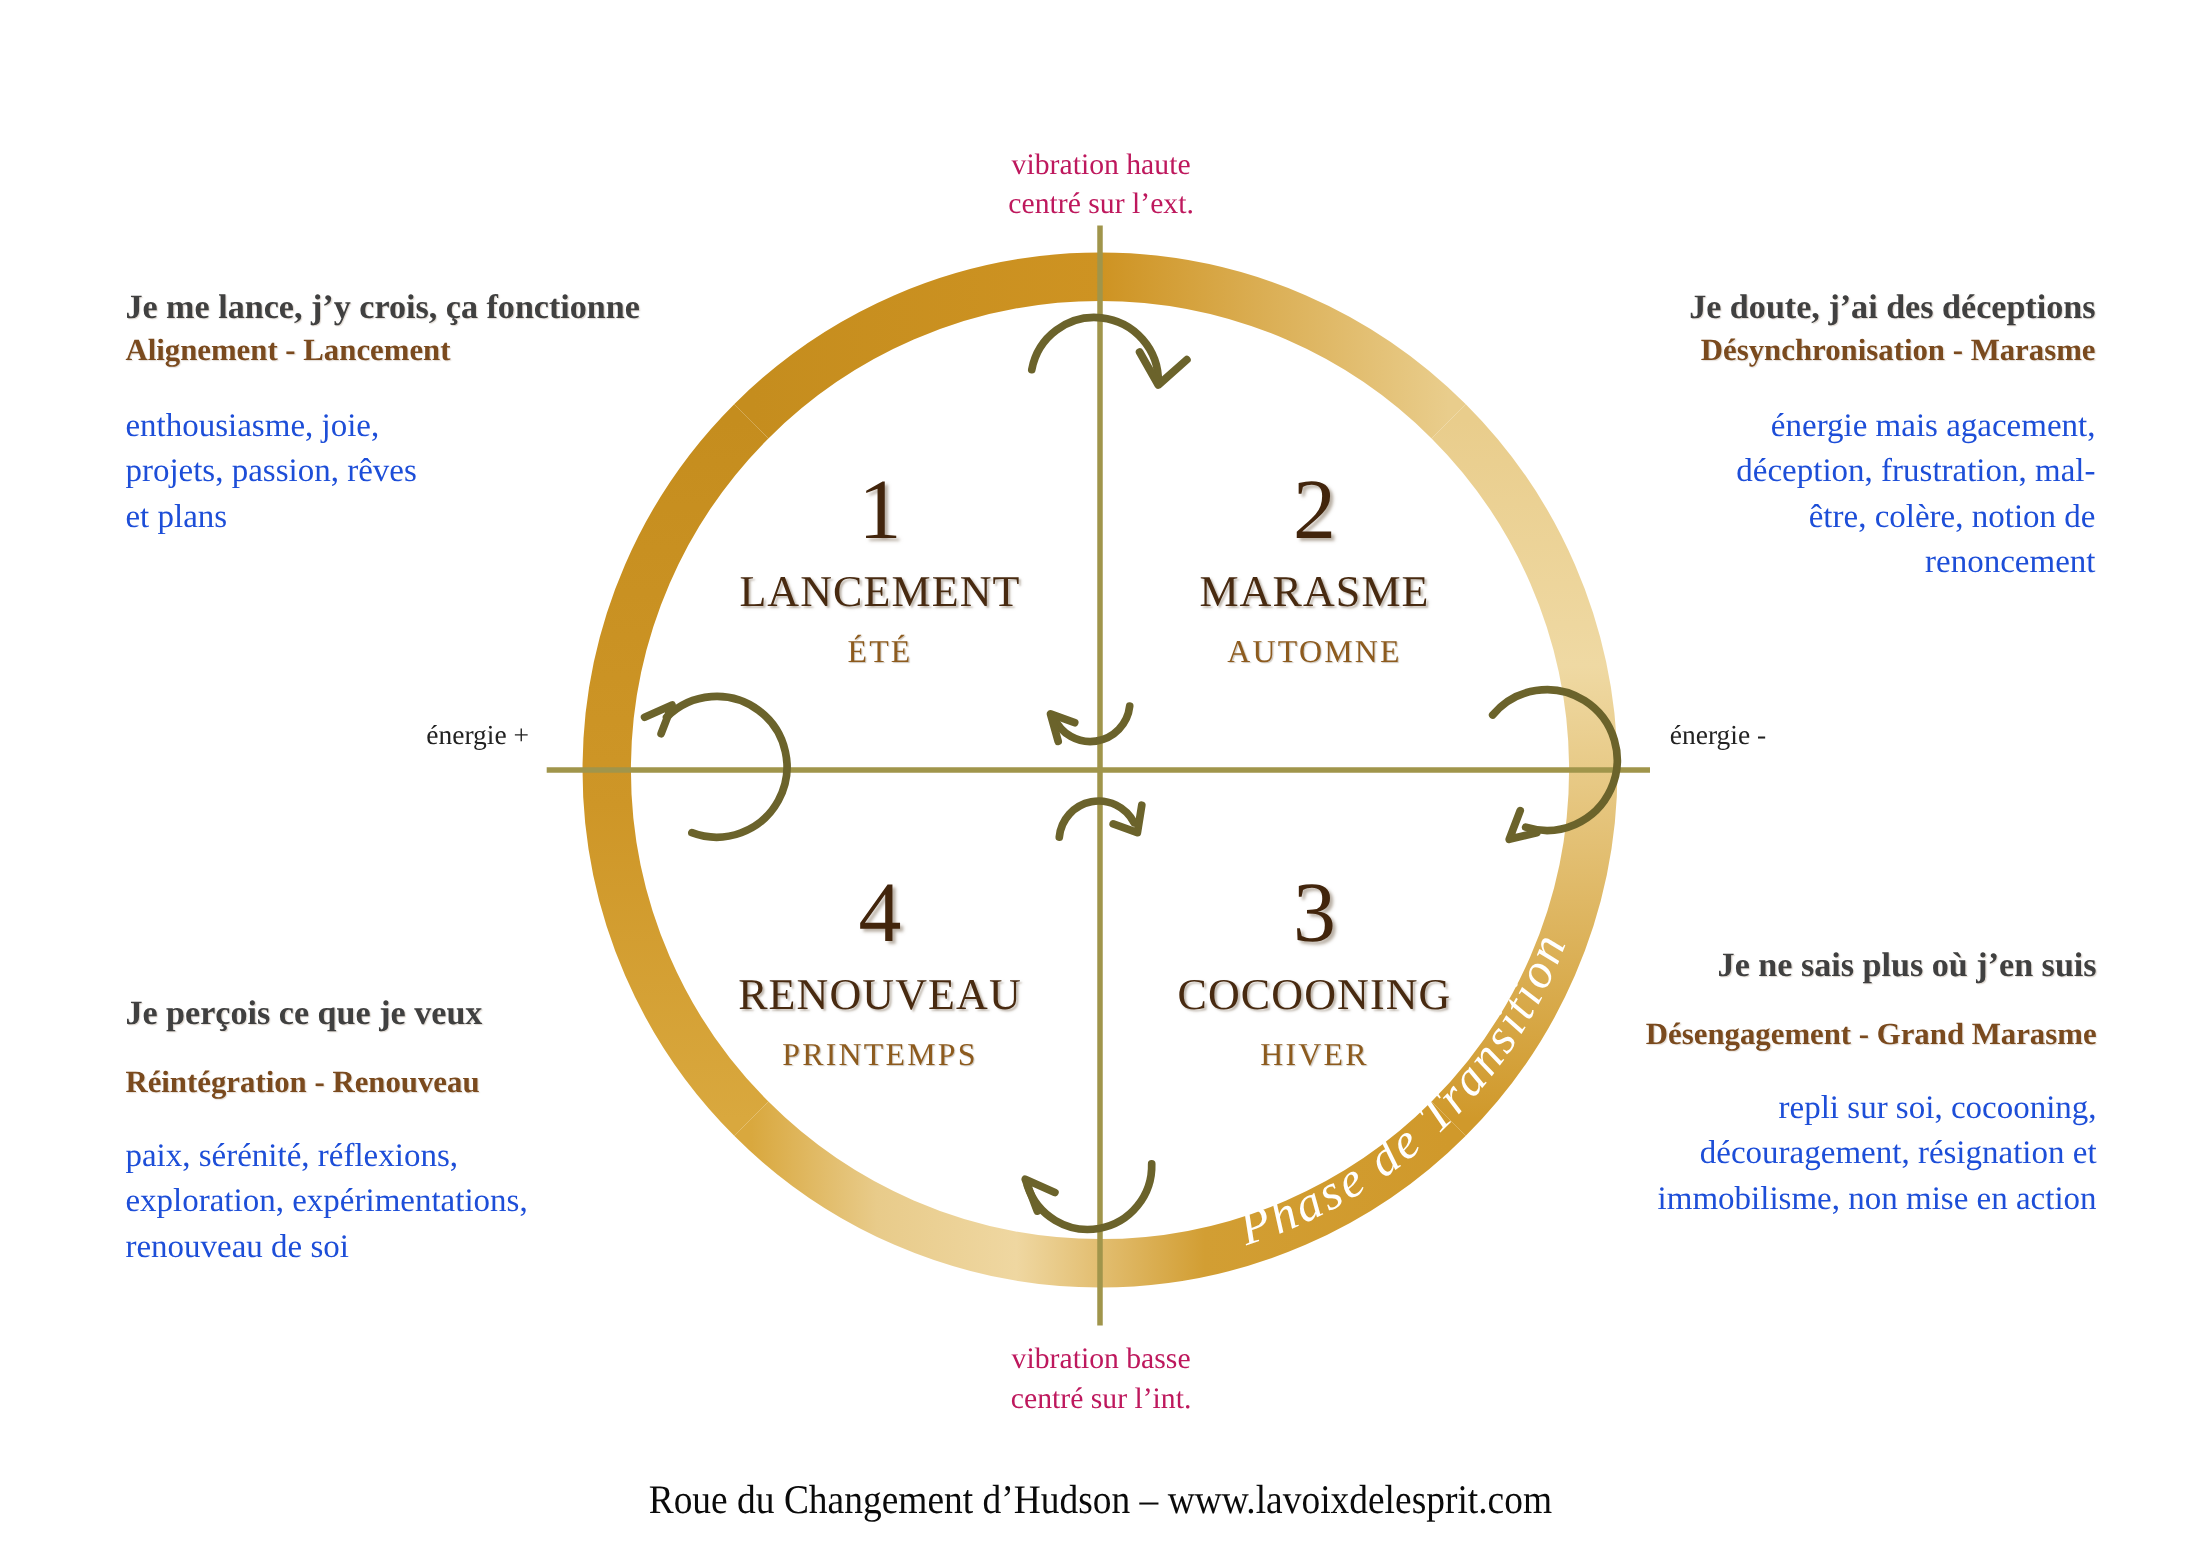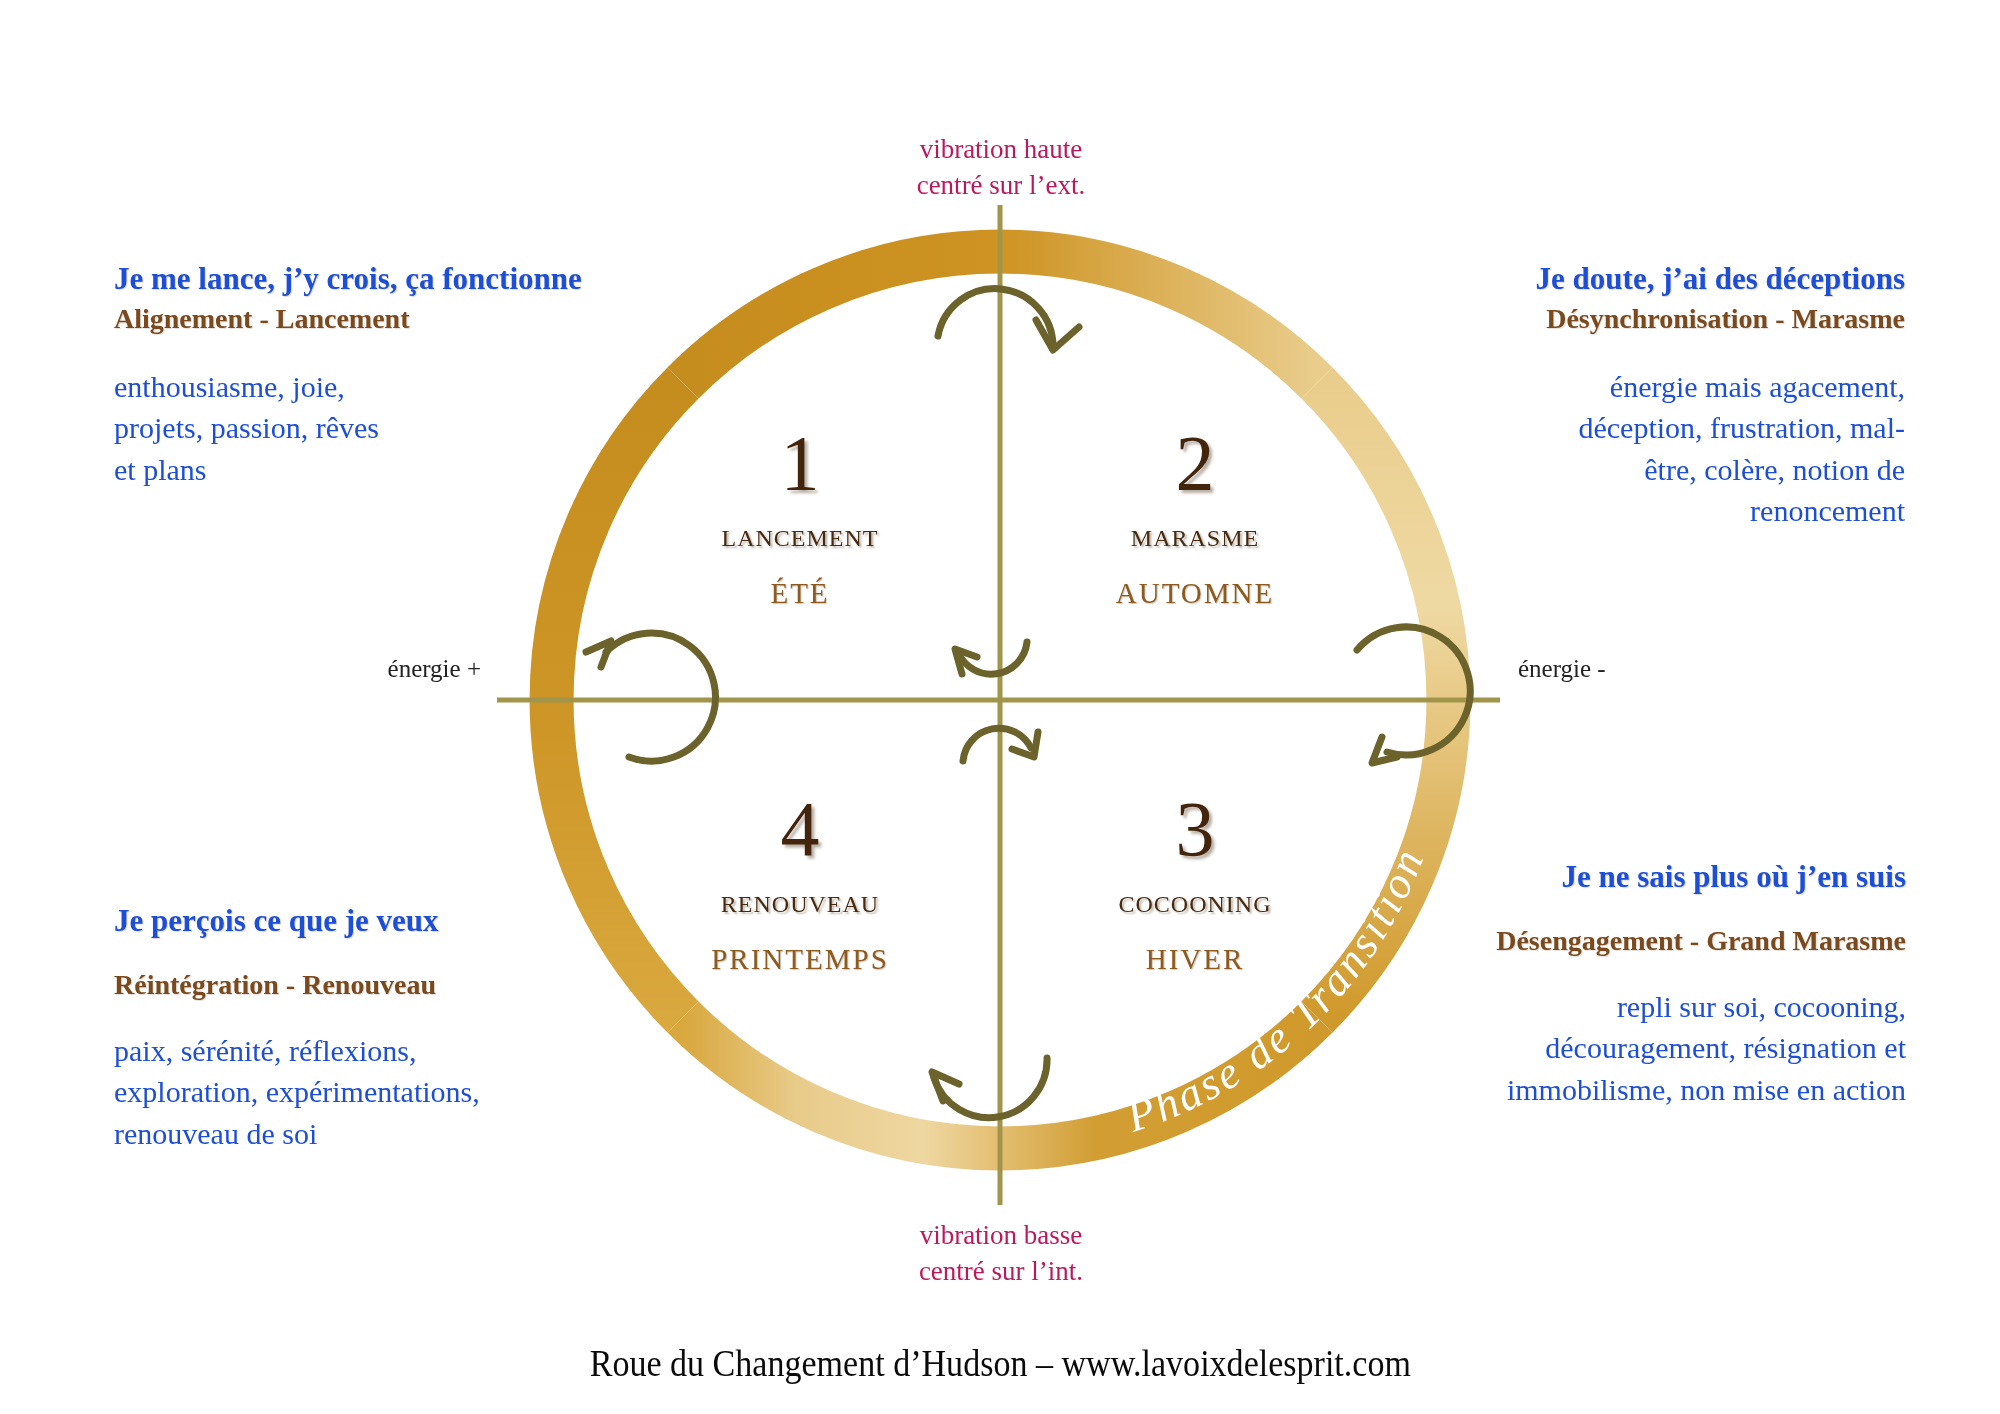--- a/index.html
+++ b/index.html
@@ -10,21 +10,21 @@
   .canvas{position:absolute;left:0;top:0;width:2000px;height:1414px;}
   svg.diagram{position:absolute;left:0;top:0;}
 
   
   .corner{position:absolute;width:580px;}
   .corner.tl{left:114px;top:258px;text-align:left;}
   .corner.tr{right:95px;top:258px;text-align:right;}
   .corner.bl{left:114px;top:900px;text-align:left;}
   .corner.br{right:94px;top:856px;text-align:right;}
   .corner-heading{
-    font-weight:bold;font-size:31px;line-height:42px;color:#1d4ed8;
+    font-weight:bold;font-size:31px;line-height:42px;color:#404040;
     text-shadow:1px 1px 1px rgba(160,140,120,0.35);
   }
   .corner-sub{
     font-weight:bold;font-size:28px;line-height:38px;color:#7A4A1E;
     text-shadow:1px 1px 1px rgba(160,140,120,0.3);
   }
   .corner.tl .corner-sub,.corner.tr .corner-sub{}
   .corner.bl .corner-sub,.corner.br .corner-sub{margin-top:24px;}
   .corner-body{
     font-size:30px;line-height:1.38;color:#1d4ed8;white-space:pre-line;
@@ -36,21 +36,21 @@
   .quadrant{position:absolute;width:460px;text-align:center;}
   .quadrant.q1{left:570px;top:424px;}
   .quadrant.q2{left:965px;top:424px;}
   .quadrant.q4{left:570px;top:790px;}
   .quadrant.q3{left:965px;top:790px;}
   .q-number{
     font-size:78px;line-height:78px;color:#42250C;
     text-shadow:3px 3px 3px rgba(125,110,90,0.55);
   }
   .q-name{
-    font-size:24px;line-height:48px;margin-top:12px;color:#482A10;letter-spacing:1px;
+    font-size:40px;line-height:48px;margin-top:12px;color:#482A10;letter-spacing:1px;
     text-shadow:2px 2px 2px rgba(125,110,90,0.5);
   }
   .q-season{
     font-size:29px;line-height:34px;margin-top:14px;color:#8D5B1E;letter-spacing:2px;
     text-shadow:1px 1px 1px rgba(125,110,90,0.4);
     text-align:center;
   }
 
   
   .axis-v{position:absolute;left:846px;width:310px;text-align:center;

